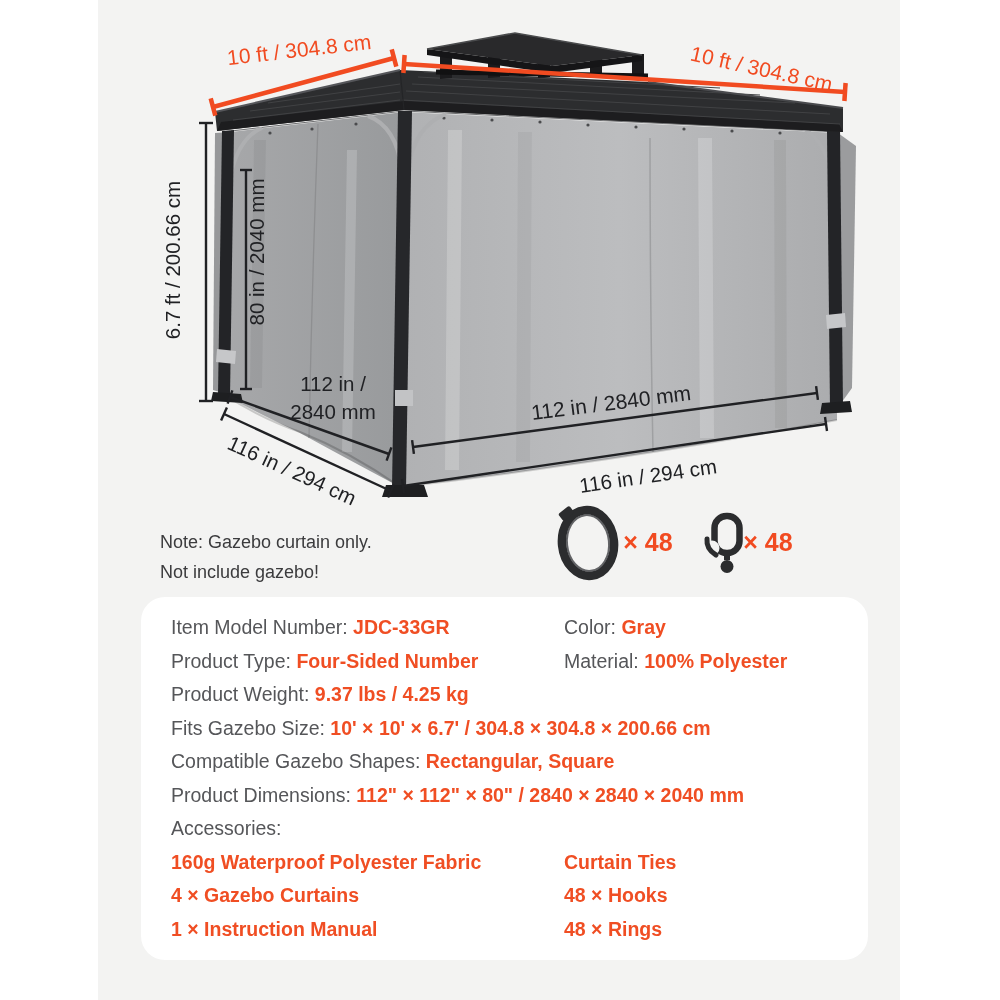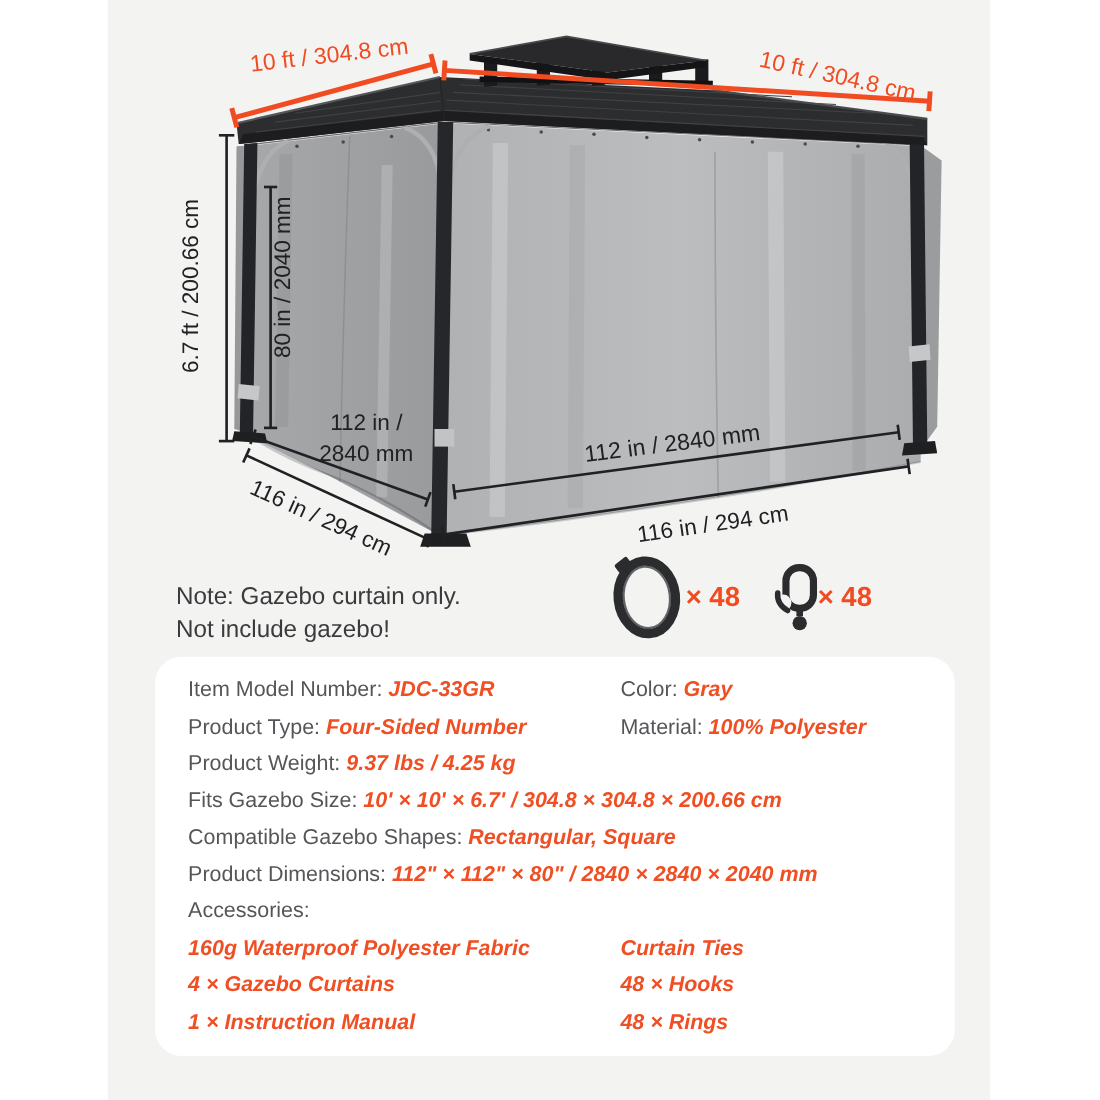--- a/index.html
+++ b/index.html
@@ -3,25 +3,25 @@
 <meta charset="utf-8">
 <style>
   html,body{margin:0;padding:0;}
   body{font-family:"Liberation Sans","DejaVu Sans",sans-serif;background:#ffffff;}
   .stage{position:relative;width:1000px;height:1000px;background:#ffffff;overflow:hidden;}
   .gray-area{position:absolute;left:98px;top:0;width:802px;height:1000px;background:#f3f3f2;}
   .diagram-svg{position:absolute;left:0;top:0;}
   .dim-orange{fill:#f14b21;font-size:21px;font-weight:500;}
   .dim-black{fill:#202124;font-size:20.5px;font-weight:400;}
   .count-label{fill:#f14b21;font-size:25px;font-weight:700;}
-  .note{position:absolute;left:160px;top:527px;font-size:22px;line-height:30px;color:#3b3b3d;}
+  .note{position:absolute;left:160px;top:527px;font-size:18px;line-height:30px;color:#3b3b3d;}
   .card{position:absolute;left:141px;top:597px;width:727px;height:363px;background:#ffffff;border-radius:24px;padding-top:14px;box-sizing:border-box;}
   .row{position:relative;height:33.5px;line-height:33.5px;padding-left:30px;font-size:19.5px;white-space:pre;}
   .row .lbl{color:#555659;margin-top:32px;}
-  .row .val{color:#f04e23;font-weight:700;font-style:italic;}
+  .row .val{color:#f04e23;font-weight:700;}
   .row .col2{position:absolute;left:423px;top:0;}
   .row.acc .val{font-weight:700;}
 </style>
 </head>
 <body>
 
 <div class="stage">
   <div class="gray-area"></div>
 
   <svg class="diagram-svg" width="1000" height="600" viewBox="0 0 1000 600">

